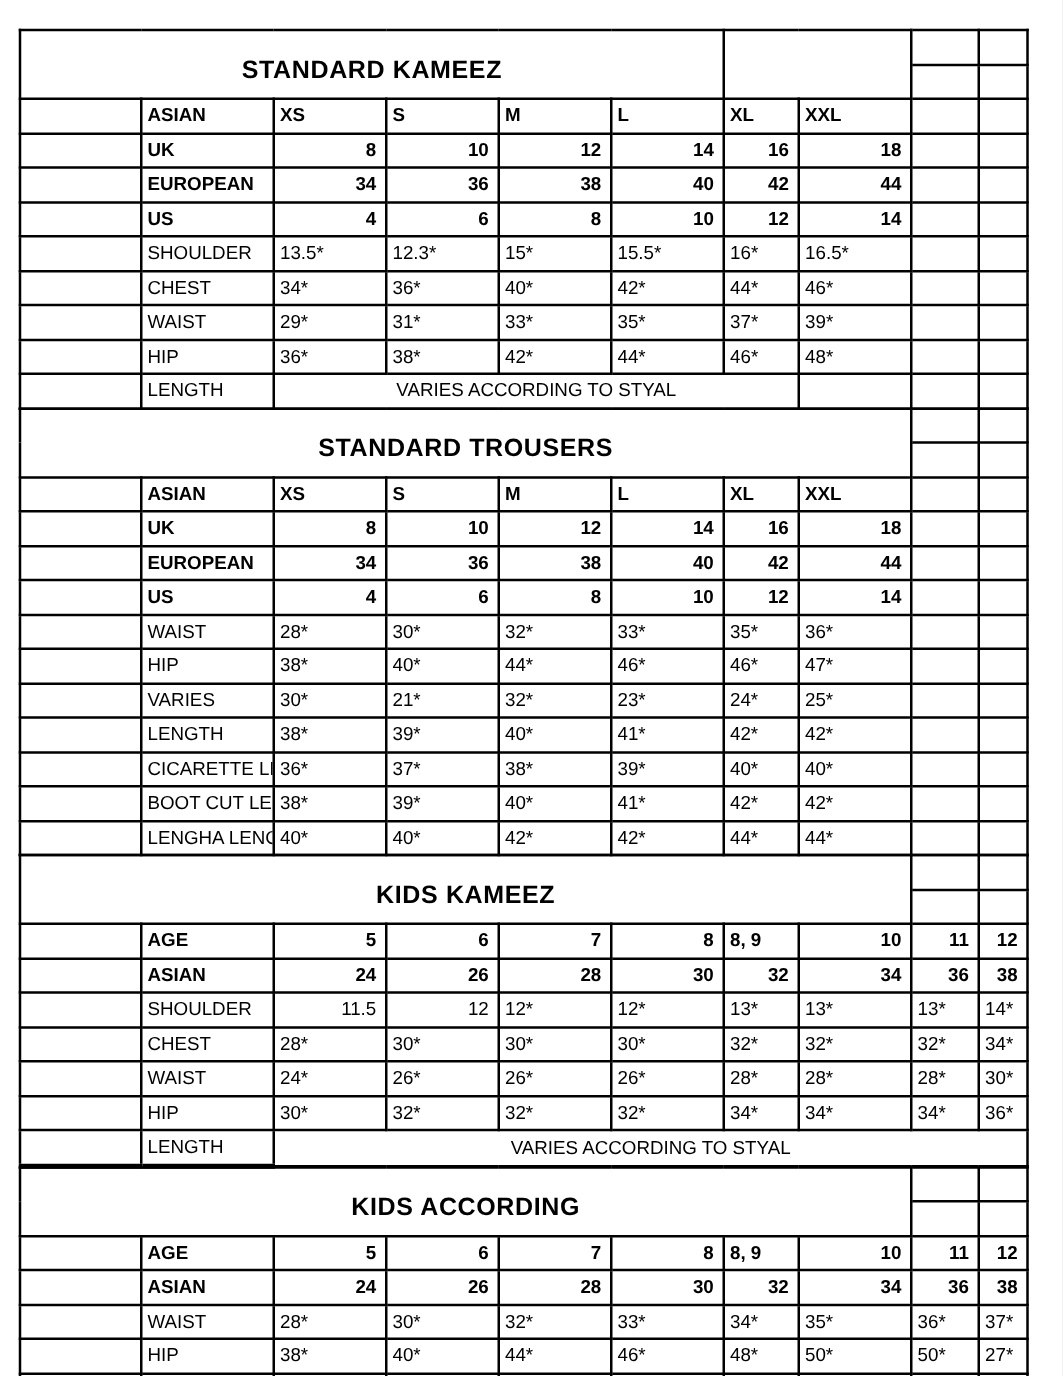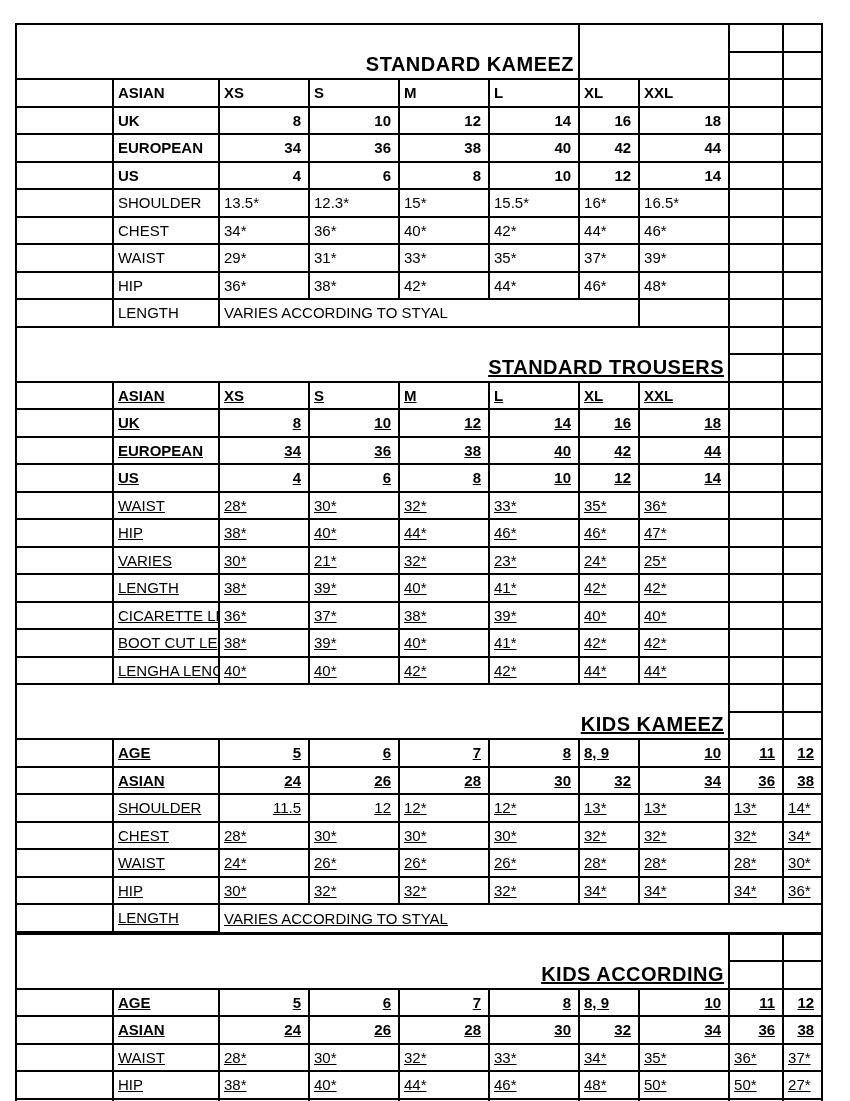--- a/index.html
+++ b/index.html
@@ -1,28 +1,28 @@
 <!DOCTYPE html>
 <html><head>
 <meta charset="utf-8">
 <style>
   html,body{margin:0;padding:0;background:#e8e8e8;}
   .canvas{width:850px;height:1101px;background:#ffffff;position:relative;
           font-family:"Liberation Sans",sans-serif;color:#000;overflow:hidden;}
   .sheet{position:absolute;left:15px;top:23px;}
   table{border-collapse:collapse;table-layout:fixed;width:806px;}
-  table + table{margin-top:-2px;text-decoration:underline;}
+  table + table{margin-top:-2px;}
   td{border:2px solid #000;padding:0 4px;font-size:15px;height:25.5px;
      overflow:hidden;white-space:nowrap;line-height:1;vertical-align:middle;}
   td.b{font-weight:bold;}
   td.vr{text-align:right;padding-right:7px;}
   td.vl{text-align:left;}
-  td.title-cell{font-size:20px;font-weight:bold;text-align:right;
-                vertical-align:bottom;padding-bottom:4px;letter-spacing:.5px;}
-  td.note{text-align:left;}
+  td.title-cell{font-size:20px;font-weight:bold;text-align:center;
+                vertical-align:bottom;padding-bottom:12px;letter-spacing:.5px;}
+  td.note{text-align:center;}
   td.thickb{border-bottom:4px solid #000;}
   tr.h21{height:21px;} tr.h24{height:24px;} tr.h25{height:25px;}
 </style>
 </head>
 <body>
 
 <div class="canvas">
   <div class="sheet" id="sheet">
       <table>
         <colgroup>

